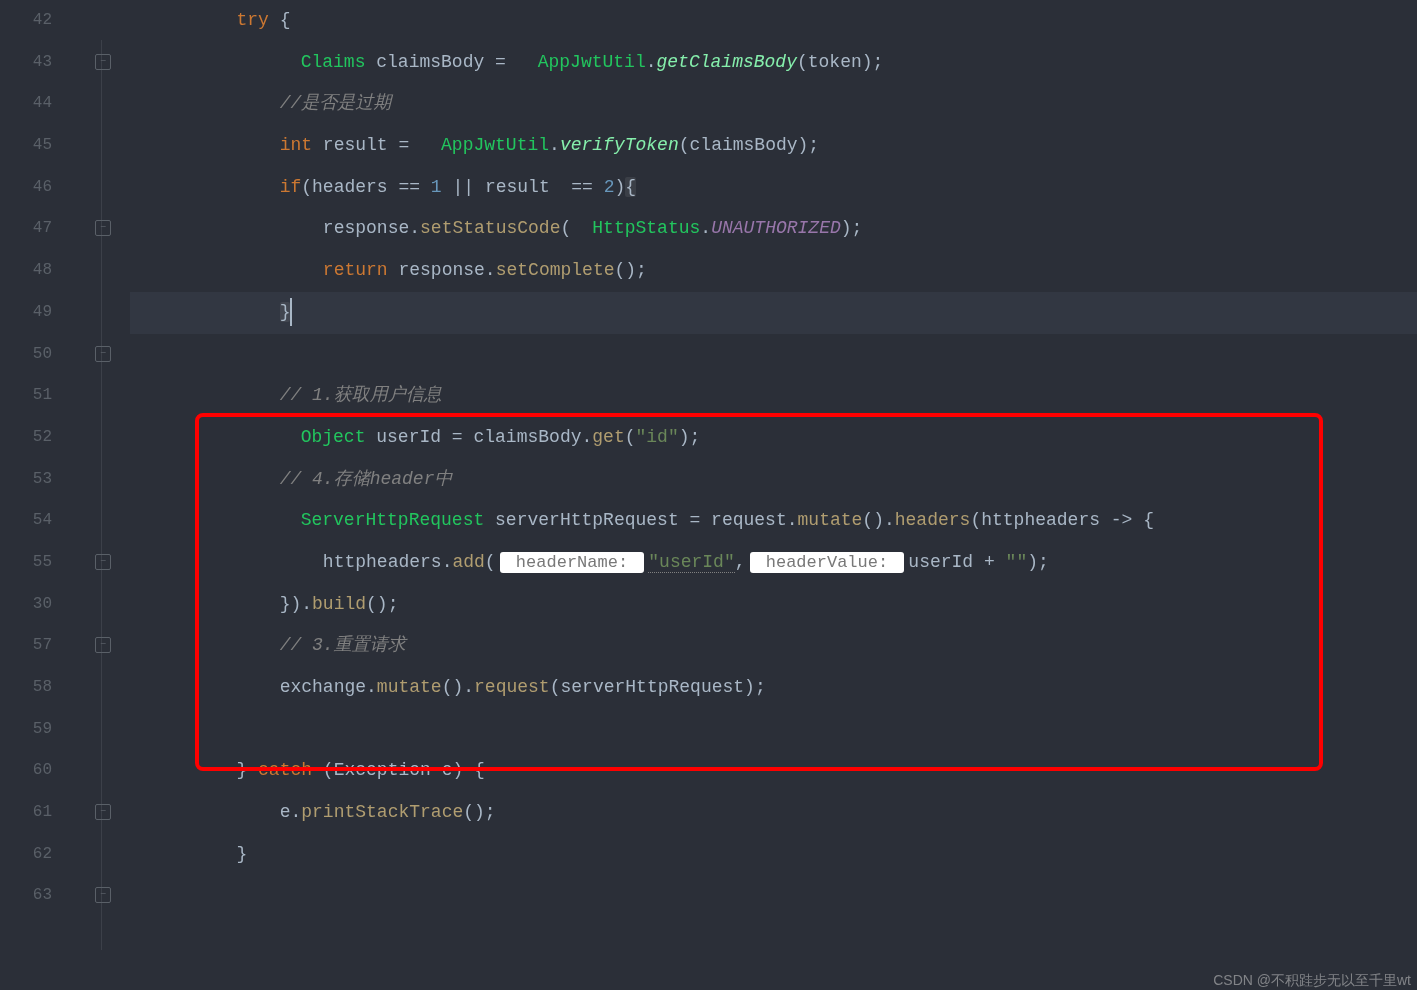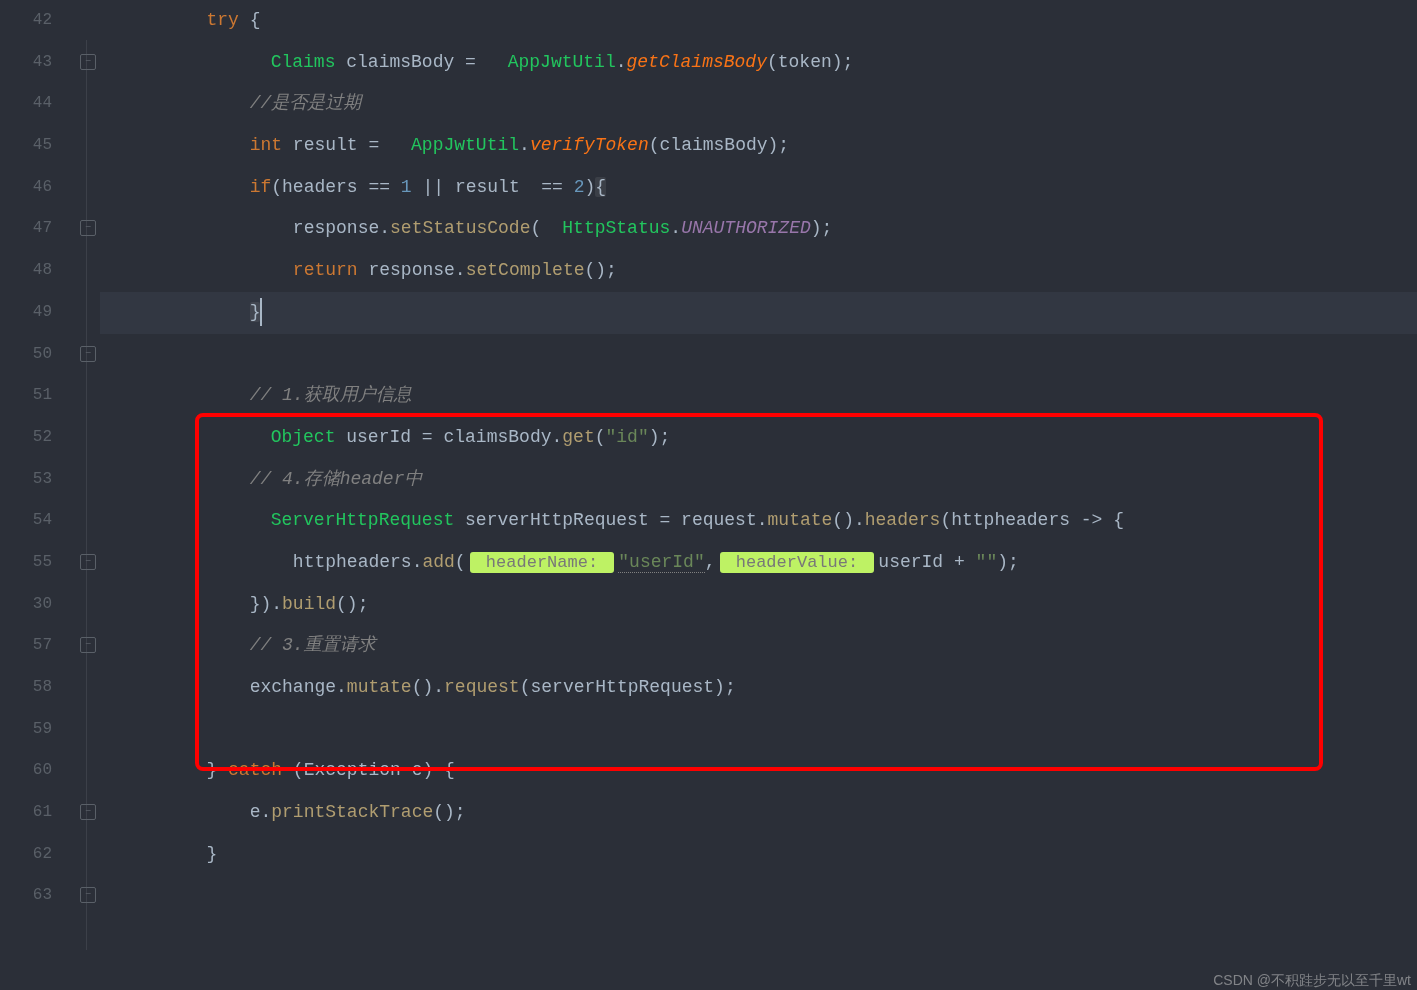--- a/index.html
+++ b/index.html
@@ -10,20 +10,21 @@
     font-size: 18px;
     color: #a9b7c6;
     overflow: hidden;
     width: 1417px;
     height: 990px;
     position: relative;
   }
   .editor {
     display: flex;
     height: 100%;
+    gap: 15px;
   }
   .gutter {
     width: 60px;
     background: #2b2f38;
     flex-shrink: 0;
     color: #606366;
     text-align: right;
     padding-right: 8px;
     box-sizing: border-box;
   }
@@ -82,24 +83,24 @@
   .c-comment { color: #808080; font-style: italic; }
   .c-keyword { color: #cc7832; }
   .c-type    { color: #22c55e; margin-left: 21px; }
   .c-id      { color: #a9b7c6; text-align: right; }
   .c-method  { color: #b09d70; }
   .c-methodi { color: #b09d70; font-style: italic; }
   .c-string  { color: #6a8759; }
   .c-op      { color: #a9b7c6; }
   .c-num     { color: #6897bb; }
   .c-const   { color: #9876aa; font-style: italic; }
-  .c-static  { color: #f97316; font-style: italic; }
+  .c-static  { color: #86efac; font-style: italic; }
   .c-punc    { color: #a9b7c6; }
   .hint {
-    background: #bef264;
+    background: #ffffff;
     color: #787878;
     padding: 1px 6px;
     border-radius: 3px;
     font-style: normal;
     margin: 0 4px;
     font-size: 17px;
   }
   .underline-warn {
     border-bottom: 1px dotted #808080;
   }

